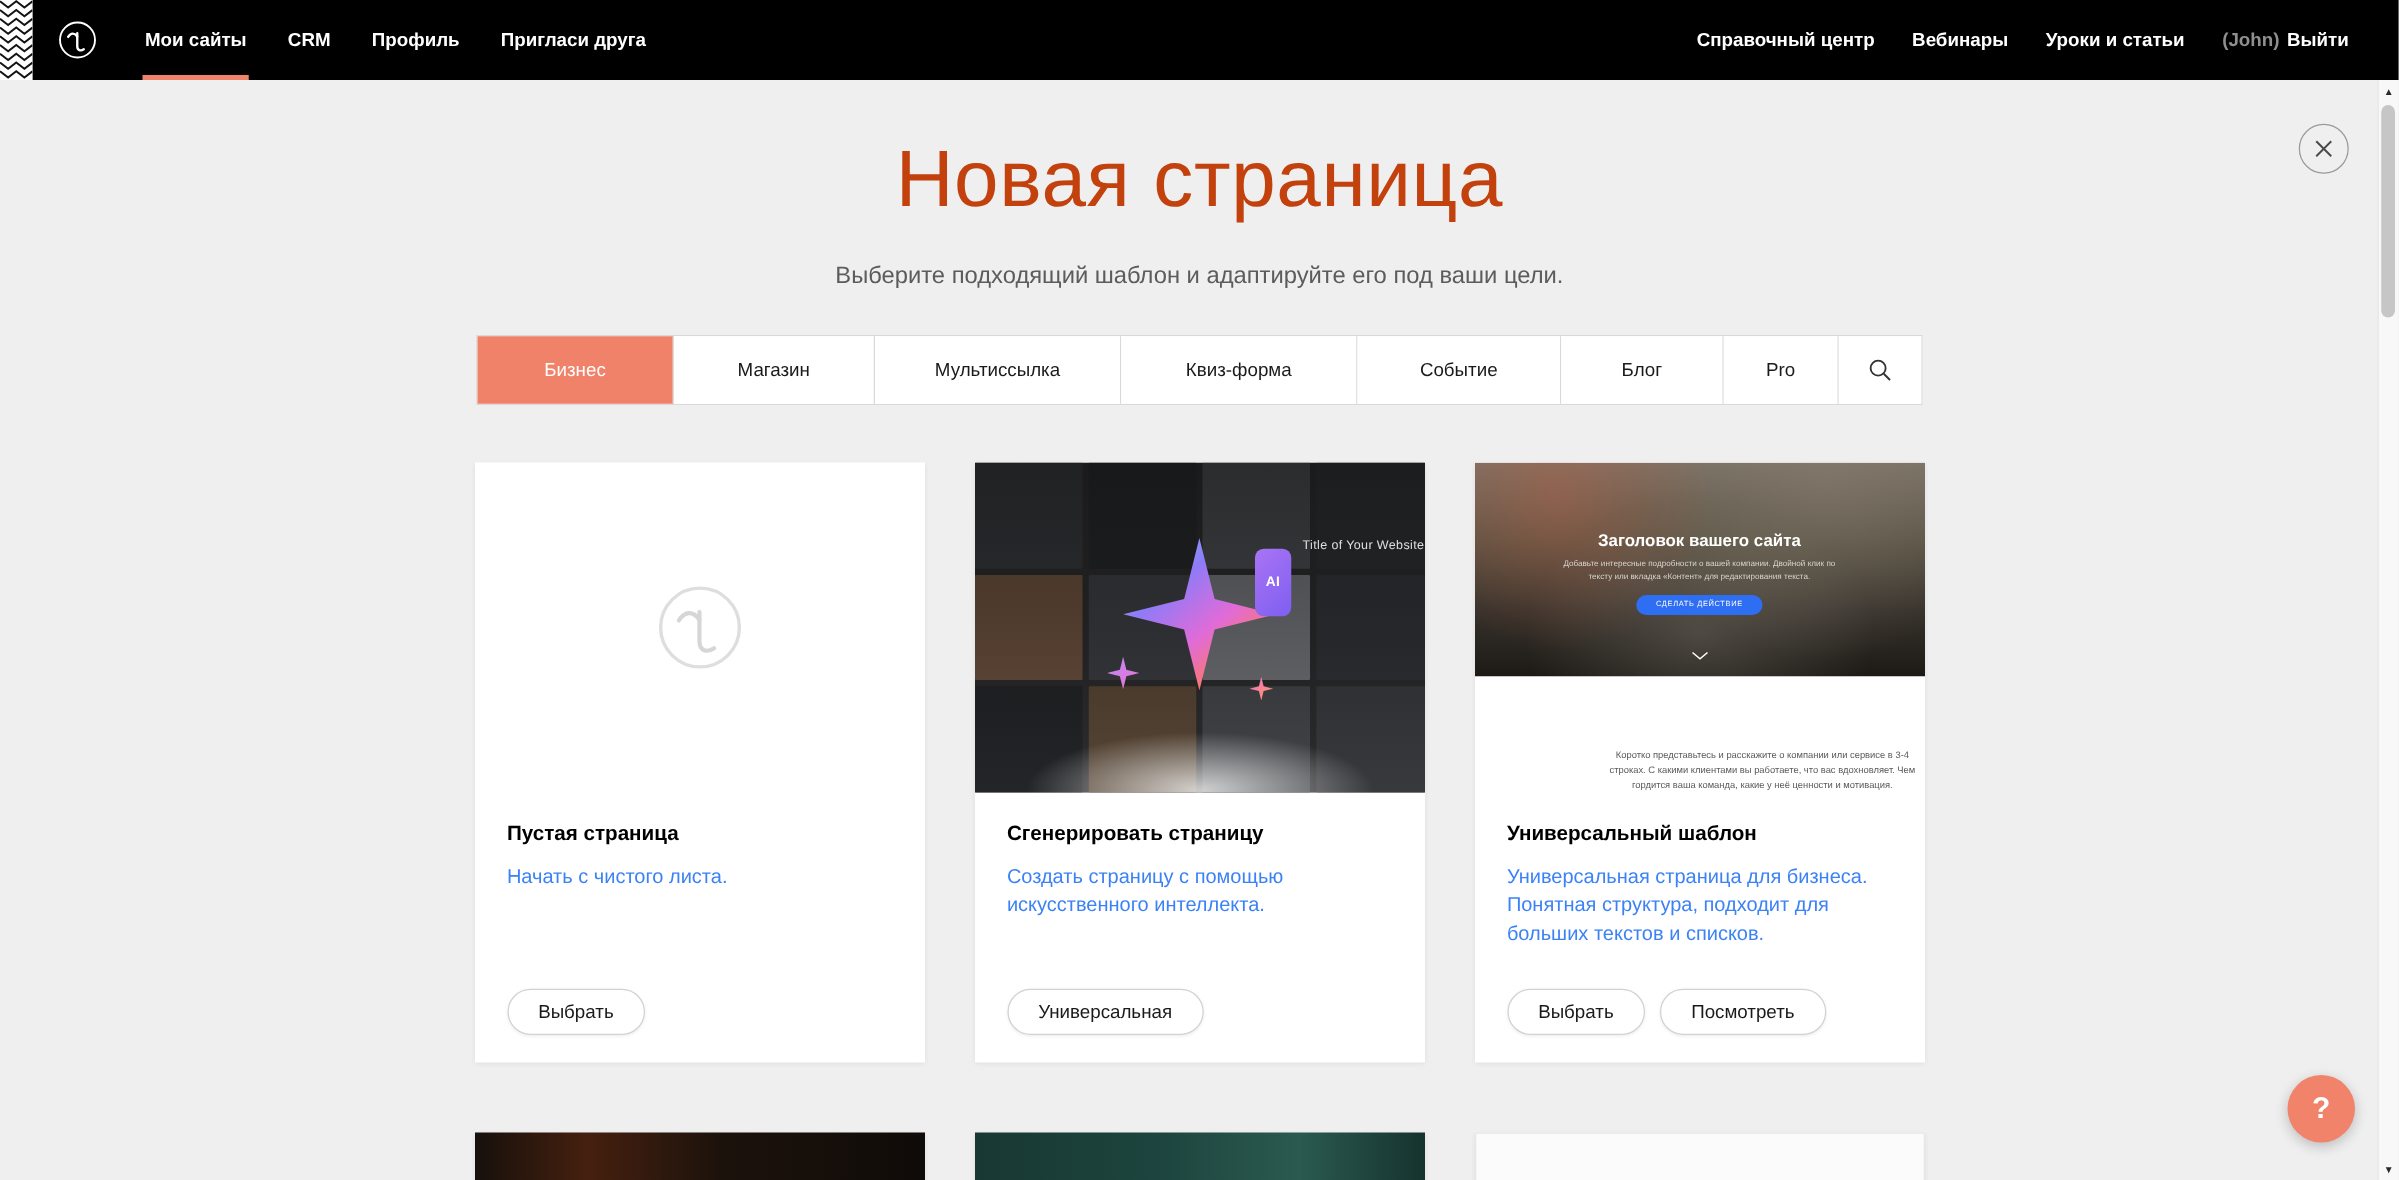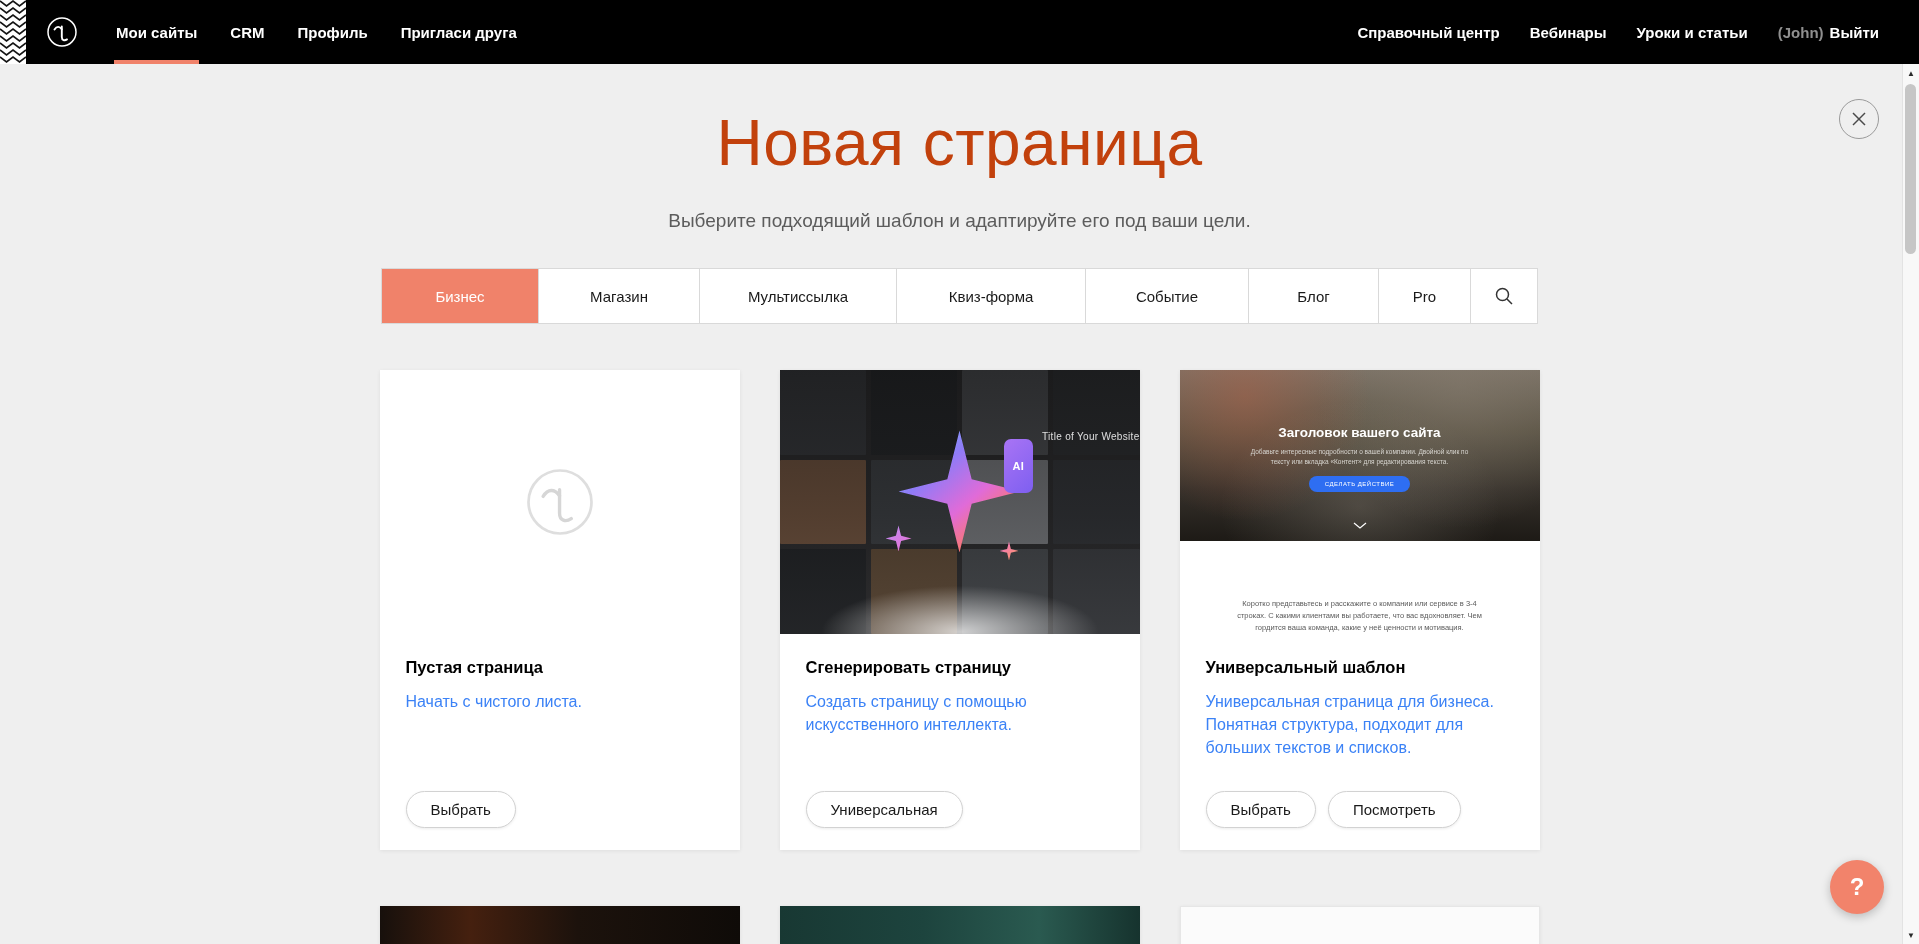--- a/index.html
+++ b/index.html
@@ -159,21 +159,21 @@
   }
   .uni-hero-title { color:#fff; font-size:13.5px; font-weight:bold; margin-top:6px; }
   .uni-hero-sub { color:#d6d4cf; font-size:6.5px; line-height:1.5; width:66%; margin-top:7px; }
   .uni-hero-btn {
     margin-top:10px; background:#2e6ef2; color:#fff; border:none; cursor:pointer;
     font-size:6px; letter-spacing:.5px; padding:5px 16px; border-radius:10px;
     font-family:"Liberation Sans", sans-serif; text-transform:uppercase;
   }
   .uni-chevron { position:absolute; bottom:8px; left:50%; transform:translateX(-50%); }
   .uni-body {
-    flex:1; display:flex; justify-content:center; padding-top:16px; background:#fff;
+    flex:1; display:flex; justify-content:flex-end; padding-top:16px; background:#fff;
   }
   .uni-body-text {
     width:72%; text-align:center; font-size:7.5px; line-height:1.6; color:#5a5a5a;
   }
 
   
   .partial { box-shadow:0 1px 4px rgba(0,0,0,.07); }
   .p1 { background:linear-gradient(90deg,#17100c,#45200f 25%,#1c120c 55%,#0f0b08); }
   .p2 { background:linear-gradient(90deg,#183833,#1d443e 40%,#2a5a50 72%,#16332e); }
   .p3 { background:#fbfbfb; border:1px solid #e6e6e6; }

